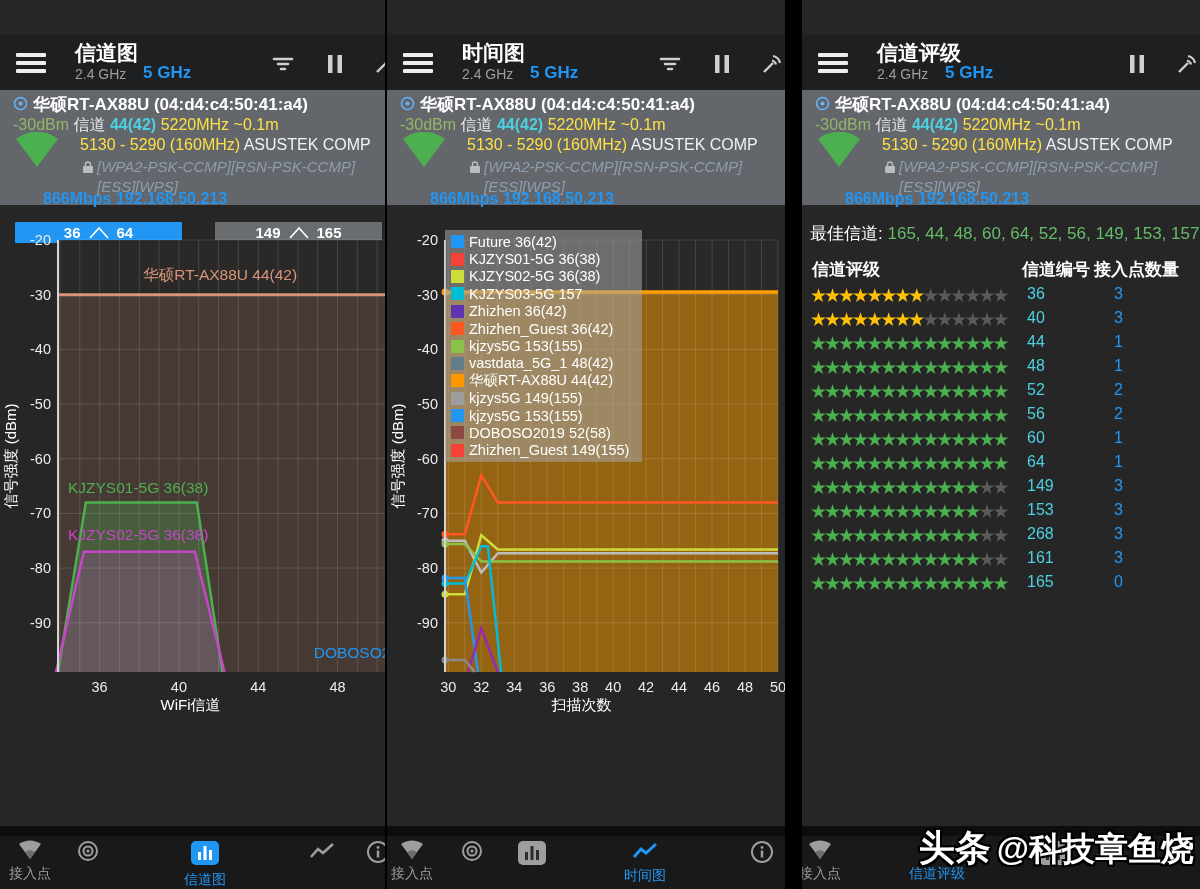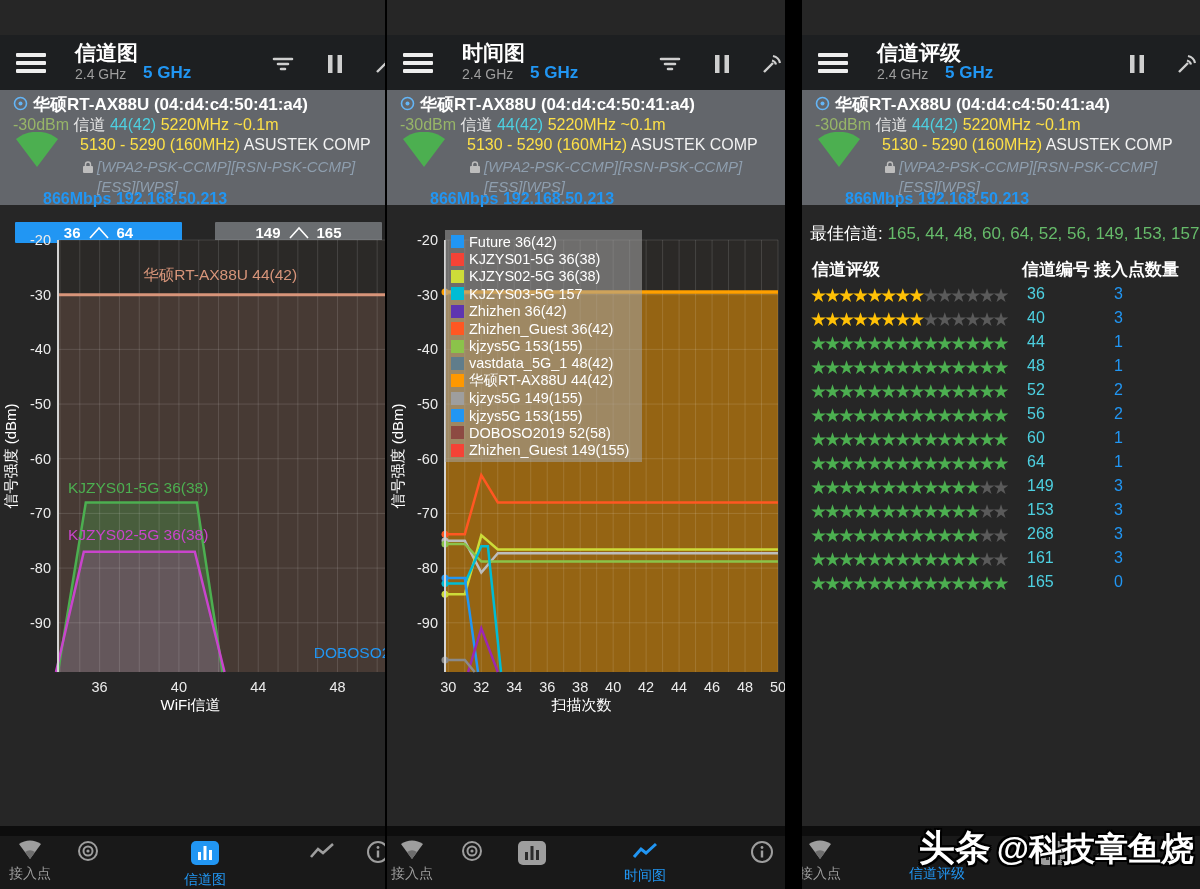--- a/index.html
+++ b/index.html
@@ -29,21 +29,21 @@
   .h-tab5 { position:absolute; left:143px; top:28px; color:#2196F3; font-size:17px; font-weight:bold; cursor:pointer; }
   .h-ic { position:absolute; top:16px; width:26px; height:26px; cursor:pointer; }
 
   
   .ap-band { position:absolute; top:90px; left:0; width:100%; height:115px; background:#63666B; cursor:pointer; }
   .ap-row1 { position:absolute; left:33px; top:3px; color:#fff; font-size:17px; font-weight:bold; white-space:nowrap; }
   .ap-dot { position:absolute; left:13px; top:6px; }
   .ap-row2 { position:absolute; left:13px; top:25px; font-size:16px; white-space:nowrap; }
   .c-rssi { color:#97B568; }
   .c-ch-label { color:#e8e8e8; }
-  .c-ch { color:#4DD0E1; font-weight:normal; }
+  .c-ch { color:#4DD0E1; font-weight:bold; }
   .c-teal { color:#fde047; }
   .ap-wifi { position:absolute; left:14px; top:42px; }
   .ap-row3 { position:absolute; left:80px; top:46px; font-size:16px; white-space:nowrap;text-align:right; }
   .c-vendor { color:#f2f2f2; }
   .ap-lock { position:absolute; left:82px; top:70px; }
   .ap-row4 { position:absolute; left:97px; top:68px; color:#8E9EAE; font-size:15px; font-style:italic; white-space:nowrap; }
   .ap-row5 { position:absolute; left:97px; top:88px; color:#8E9EAE; font-size:15px; font-style:italic; }
   .ap-row6 { position:absolute; left:43px; top:100px; color:#2196F3; font-size:16px; font-weight:bold; }
 
   

